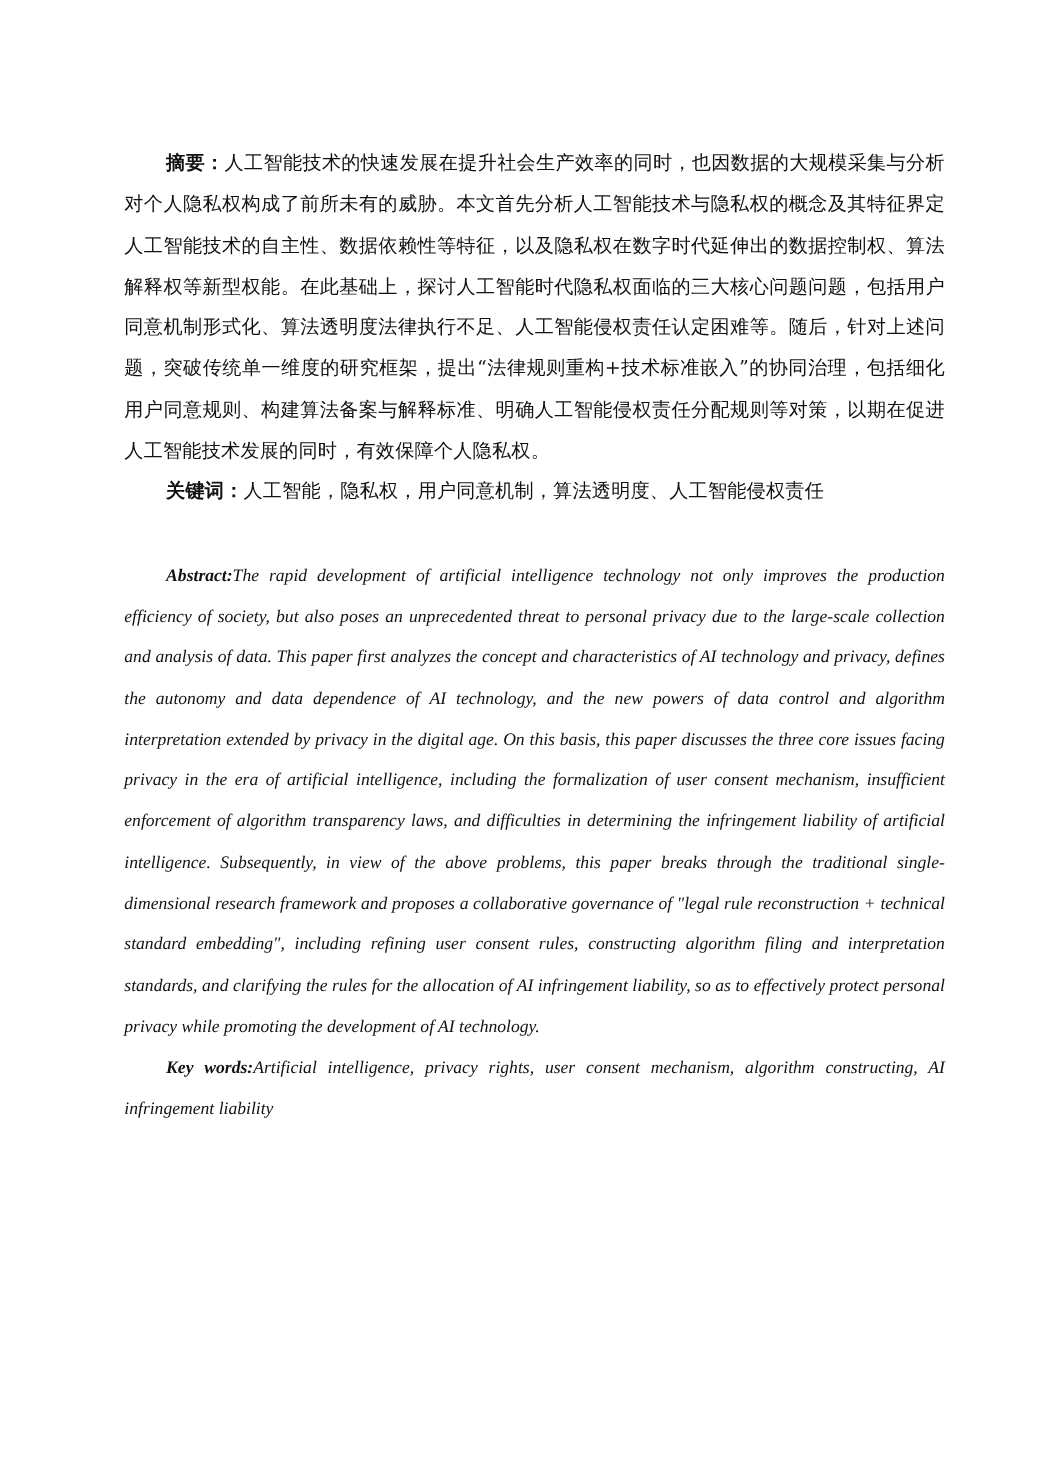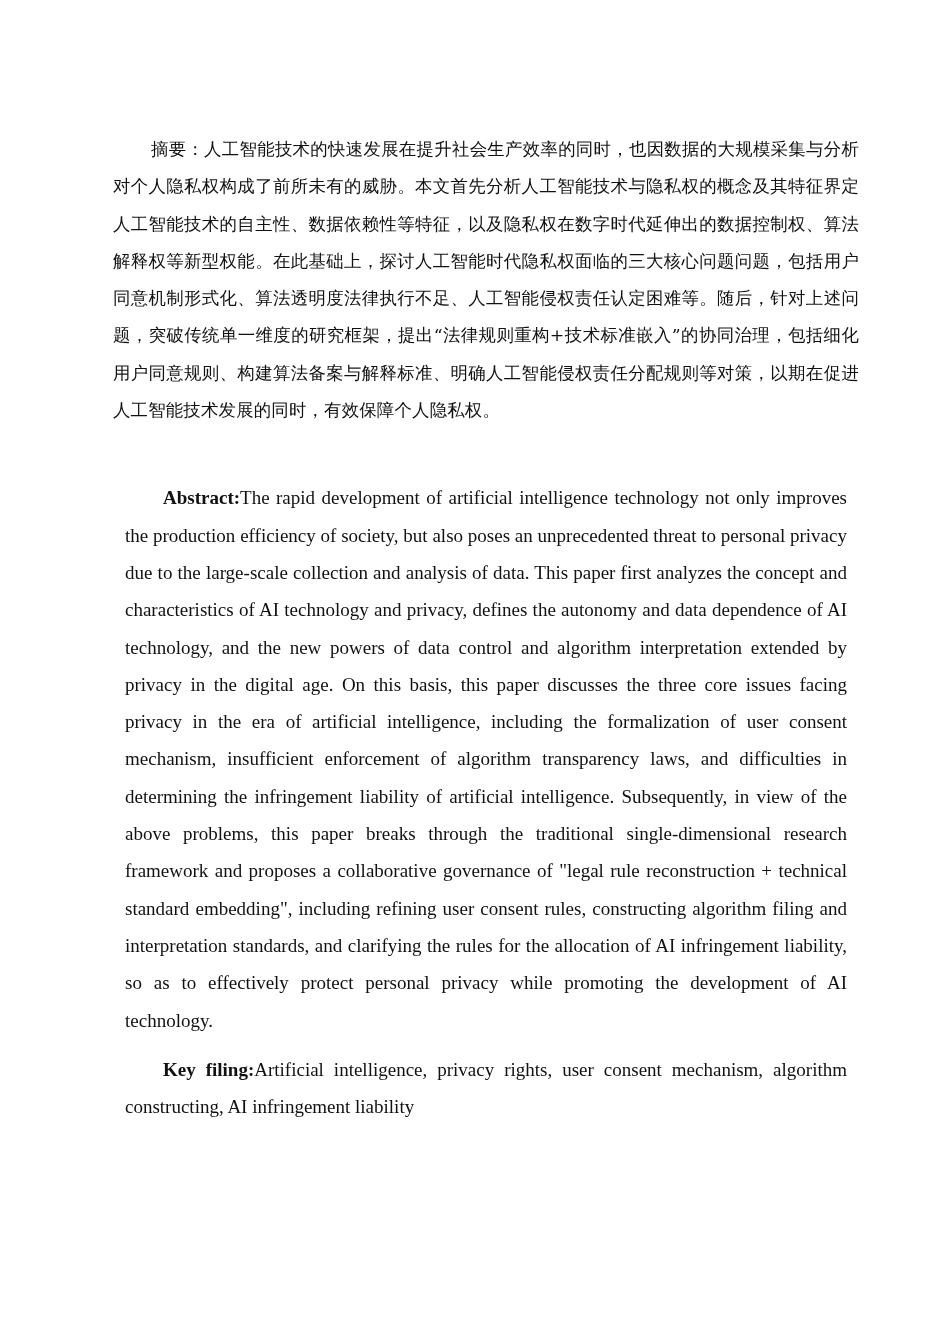--- a/index.html
+++ b/index.html
@@ -24,46 +24,48 @@
       font-family: "DejaVu Serif", "Liberation Serif", serif;
       font-size: 17.4px;
       line-height: 37.3px;
       text-align: justify;
       text-justify: inter-character;
       margin: 0;
       letter-spacing: 0.2px;
     }
     .zh .label {
       font-family: "DejaVu Sans", "Liberation Sans", sans-serif;
-      font-weight: normal;
+      font-weight: bold;
     }
     .en {
       font-family: "Liberation Serif", "DejaVu Serif", serif;
-      font-size: 19px;
+      font-size: 16px;
       line-height: 37.3px;
       text-align: justify;
-      margin: 12px;
+      margin: 0;
+      font-style: italic;
     }
     .en .label {
       font-weight: bold;
     }
     .indent {
       text-indent: 38px;
     }
     .gap {
       height: 38px;
     }
   </style>
 </head>
 <body>
 
 <div class="page">
 
   <p class="zh indent"><span class="label">摘要：</span><span>人工智能技术的快速发展在提升社会生产效率的同时，也因数据的大规模采集与分析对个人隐私权构成了前所未有的威胁。本文首先分析人工智能技术与隐私权的概念及其特征界定人工智能技术的自主性、数据依赖性等特征，以及隐私权在数字时代延伸出的数据控制权、算法解释权等新型权能。在此基础上，探讨人工智能时代隐私权面临的三大核心问题问题，包括用户同意机制形式化、算法透明度法律执行不足、人工智能侵权责任认定困难等。随后，针对上述问题，突破传统单一维度的研究框架，提出“法律规则重构+技术标准嵌入”的协同治理，包括细化用户同意规则、构建算法备案与解释标准、明确人工智能侵权责任分配规则等对策，以期在促进人工智能技术发展的同时，有效保障个人隐私权。</span></p>
 
+  <p class="zh indent"><span class="label">关键词：</span><span>人工智能，隐私权，用户同意机制，算法透明度、人工智能侵权责任</span></p>
 
   <div class="gap"></div>
 
   <p class="en indent"><span class="label">Abstract:</span><span>The rapid development of artificial intelligence technology not only improves the production efficiency of society, but also poses an unprecedented threat to personal privacy due to the large-scale collection and analysis of data. This paper first analyzes the concept and characteristics of AI technology and privacy, defines the autonomy and data dependence of AI technology, and the new powers of data control and algorithm interpretation extended by privacy in the digital age. On this basis, this paper discusses the three core issues facing privacy in the era of artificial intelligence, including the formalization of user consent mechanism, insufficient enforcement of algorithm transparency laws, and difficulties in determining the infringement liability of artificial intelligence. Subsequently, in view of the above problems, this paper breaks through the traditional single-dimensional research framework and proposes a collaborative governance of "legal rule reconstruction + technical standard embedding", including refining user consent rules, constructing algorithm filing and interpretation standards, and clarifying the rules for the allocation of AI infringement liability, so as to effectively protect personal privacy while promoting the development of AI technology.</span></p>
 
-  <p class="en indent"><span class="label">Key filing:</span><span>Artificial intelligence, privacy rights, user consent mechanism, algorithm constructing, AI infringement liability</span></p>
+  <p class="en indent"><span class="label">Key words:</span><span>Artificial intelligence, privacy rights, user consent mechanism, algorithm constructing, AI infringement liability</span></p>
 
 </div>
 
 </body></html>

